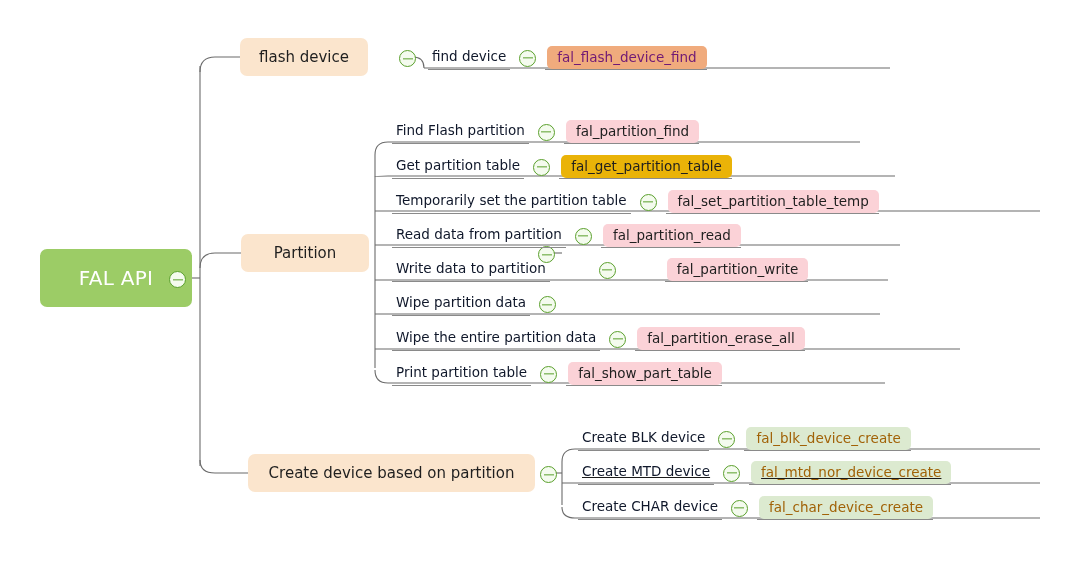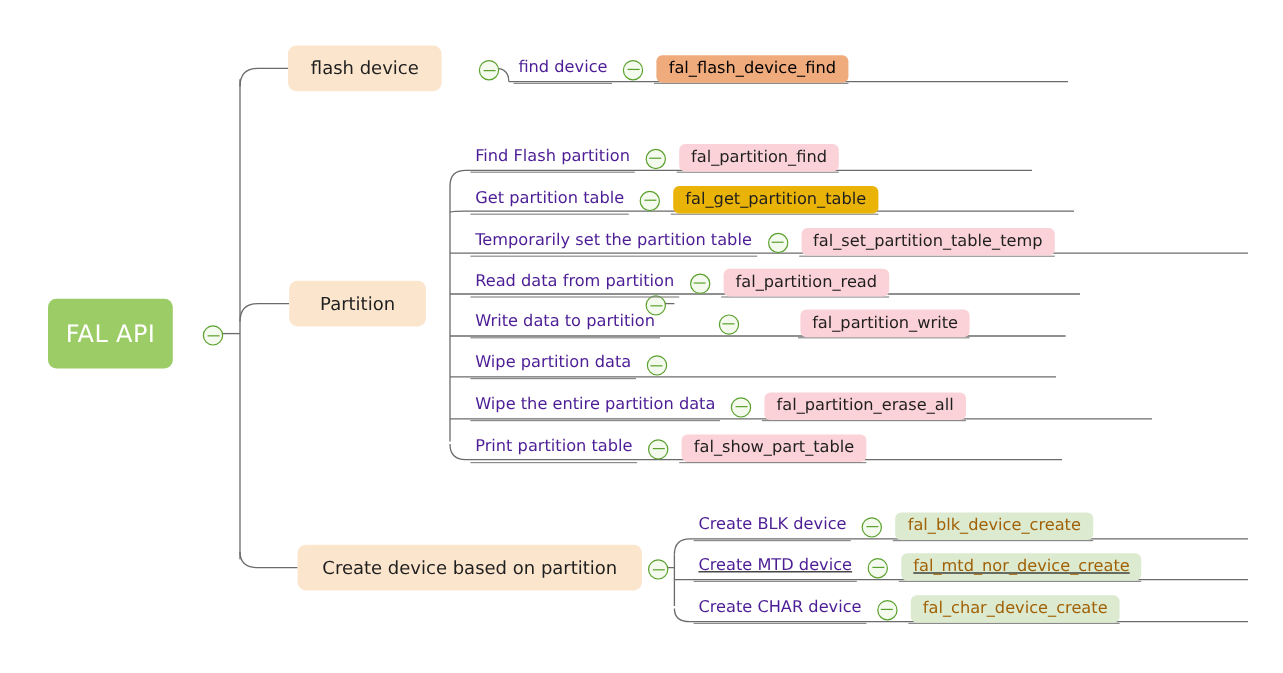--- a/index.html
+++ b/index.html
@@ -68,40 +68,40 @@
 
   
   .leaf-row {
     position: absolute;
     display: flex;
     align-items: center;
     white-space: nowrap;
   }
   .leaf-label {
     font-size: 13.5px;
-    color: #4c1d95;
+    color: #0f172a;
     padding: 0 4px 3px 4px;
     border-bottom: 1px solid #8a8a8a;
     line-height: 19px;
   }
   .leaf-badge {
     font-size: 13.5px;
     border-radius: 5px;
     padding: 3px 10px 4px 10px;
     line-height: 16px;
     margin-left: 2px;
   }
   .badge-wrap {
     border-bottom: 1px solid #8a8a8a;
     padding-bottom: 0px;
     display: flex;
     align-items: center;
   }
   .badge-pink   { background: #fbd2d7; color: #1f1f1f; }
-  .badge-orange { background: #f0ab7d; color: #000000; }
+  .badge-orange { background: #f0ab7d; color: #701a75; }
   .badge-green  { background: #dcead0; color: #a16207; }
 
   
   .toggle {
     width: 15px;
     height: 15px;
     border: 1.3px solid #5aa02c;
     border-radius: 50%;
     background: #f4fbee;
     position: relative;
@@ -153,39 +153,39 @@
     <path d="M375,370 Q375,383 388,383 L885,383"></path>
     <line x1="553" y1="253" x2="562" y2="253"></line>
 
     <path d="M562,462 Q562,449 575,449 L1040,449"></path>
     <path d="M562,462 L562,505"></path>
     <path d="M562,483 Q562,483 575,483 L1040,483"></path>
     <path d="M562,507 Q562,518 575,518 L1040,518"></path>
     <line x1="543" y1="473" x2="562" y2="473"></line>
   </svg>
 
-  <div class="node root-box" style="left: 40px; top: 249px; width: 104px; background: rgb(156, 204, 102); color: rgb(255, 255, 255);">
+  <div class="node root-box" style="left: 40px; top: 249px; width: 152px; background: rgb(156, 204, 102); color: rgb(255, 255, 255);">
     <span>FAL API</span>
   </div>
   <span class="toggle toggle-abs" style="left:169px; top:271px;"></span>
 
   <div class="node branch-box" style="left: 240px; top: 38px; width: 128px; background: rgb(251, 229, 205);">
     <span>flash device</span>
   </div>
   <span class="toggle toggle-abs" style="left:399px; top:50px;"></span>
 
   <div class="leaf-row" style="left:428px; top:46px;">
     <span class="leaf-label">find device</span>
     <span class="toggle toggle-inline"></span>
     <span class="badge-wrap">
       <span class="leaf-badge badge-orange" style="background: rgb(240, 171, 125);">fal_flash_device_find</span>
     </span>
   </div>
 
-  <div class="node branch-box" style="left: 241px; top: 234px; width: 114px; background: rgb(251, 229, 205);">
+  <div class="node branch-box" style="left: 241px; top: 234px; width: 128px; background: rgb(251, 229, 205);">
     <span>Partition</span>
   </div>
   <span class="toggle toggle-abs" style="left:538px; top:246px;"></span>
 
   <div class="leaf-row" style="left:392px; top:120px;">
     <span class="leaf-label">Find Flash partition</span>
     <span class="toggle toggle-inline"></span>
     <span class="badge-wrap">
       <span class="leaf-badge badge-pink" style="background: rgb(251, 210, 215); text-align: right;">fal_partition_find</span>
     </span>

